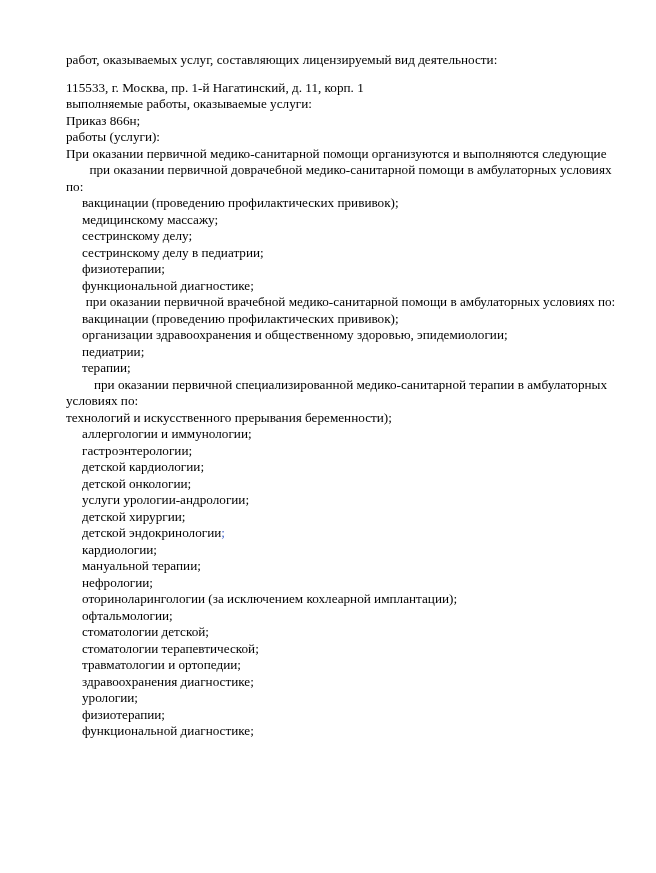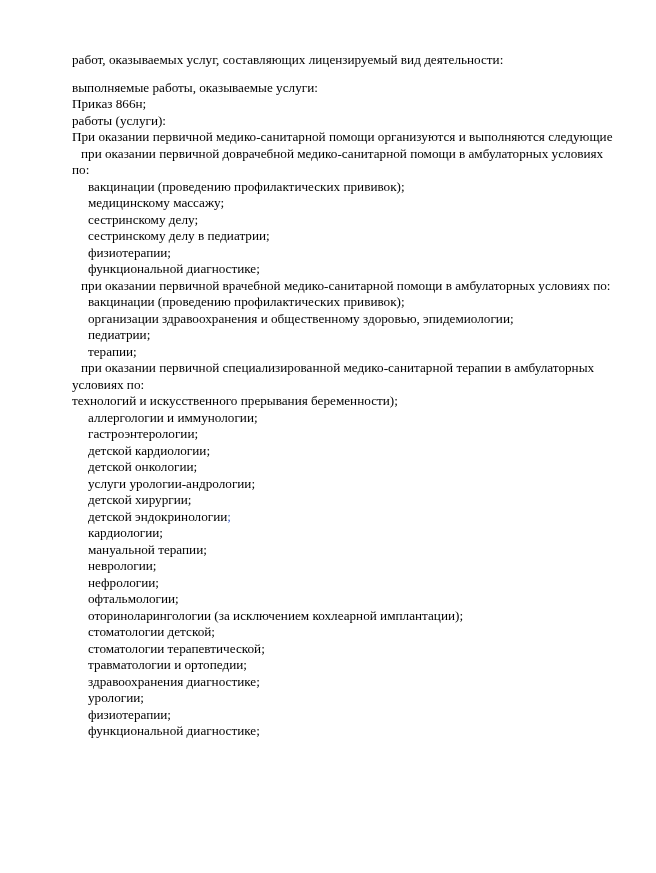--- a/index.html
+++ b/index.html
@@ -10,43 +10,44 @@
   body {
     width: 656px;
     height: 873px;
     position: relative;
     overflow: hidden;
     font-family: "Liberation Serif", "DejaVu Serif", serif;
     color: #000000;
   }
   .doc {
     position: absolute;
-    left: 72px;
+    left: 66px;
     top: 52px;
     width: 560px;
   }
   .doc p {
     margin: 0;
     padding: 0;
     font-size: 13.2px;
     line-height: 16.5px;
     white-space: nowrap;
   }
   .doc p.plain { text-indent: 0; }
-  .doc p.sub   { text-indent: 9px; }
+  .doc p.sub   { text-indent: 9px; text-align: center; }
   .doc p.item  { text-indent: 16px; }
   .doc .spacer { height: 11px; }
   .accent {  }
 </style>
 </head>
 <body style="background: rgb(255, 255, 255); color: rgb(0, 0, 0);">
 
 <div class="doc" id="doc-text">
     <p class="plain"><span>работ, оказываемых услуг, составляющих лицензируемый вид деятельности:</span></p>
     <div class="spacer"></div>
+    <p class="plain"><span>115533, г. Москва, пр. 1-й Нагатинский, д. 11, корп. 1</span></p>
     <p class="plain"><span>выполняемые работы, оказываемые услуги:</span></p>
     <p class="plain"><span>Приказ 866н;</span></p>
     <p class="plain"><span>работы (услуги):</span></p>
     <p class="plain"><span>При оказании первичной медико-санитарной помощи организуются и выполняются следующие</span></p>
     <p class="sub"><span>при оказании первичной доврачебной медико-санитарной помощи в амбулаторных условиях</span></p>
     <p class="plain"><span>по:</span></p>
     <p class="item"><span>вакцинации (проведению профилактических прививок);</span></p>
     <p class="item"><span>медицинскому массажу;</span></p>
     <p class="item"><span>сестринскому делу;</span></p>
     <p class="item"><span>сестринскому делу в педиатрии;</span></p>
@@ -62,24 +63,23 @@
     <p class="plain"><span>технологий и искусственного прерывания беременности);</span></p>
     <p class="item"><span>аллергологии и иммунологии;</span></p>
     <p class="item"><span>гастроэнтерологии;</span></p>
     <p class="item"><span>детской кардиологии;</span></p>
     <p class="item"><span>детской онкологии;</span></p>
     <p class="item"><span>услуги урологии-андрологии;</span></p>
     <p class="item"><span>детской хирургии;</span></p>
     <p class="item"><span>детской эндокринологии</span><span class="accent" style="color: rgb(59, 94, 196);">;</span></p>
     <p class="item"><span>кардиологии;</span></p>
     <p class="item"><span>мануальной терапии;</span></p>
-    <p class="item"><span>неврологии;</span></p>
     <p class="item"><span>нефрологии;</span></p>
+    <p class="item"><span>оториноларингологии (за исключением кохлеарной имплантации);</span></p>
     <p class="item"><span>офтальмологии;</span></p>
-    <p class="item"><span>оториноларингологии (за исключением кохлеарной имплантации);</span></p>
     <p class="item"><span>стоматологии детской;</span></p>
     <p class="item"><span>стоматологии терапевтической;</span></p>
     <p class="item"><span>травматологии и ортопедии;</span></p>
     <p class="item"><span>здравоохранения диагностике;</span></p>
     <p class="item"><span>урологии;</span></p>
     <p class="item"><span>физиотерапии;</span></p>
     <p class="item"><span>функциональной диагностике;</span></p>
   </div>
 
 </body></html>

